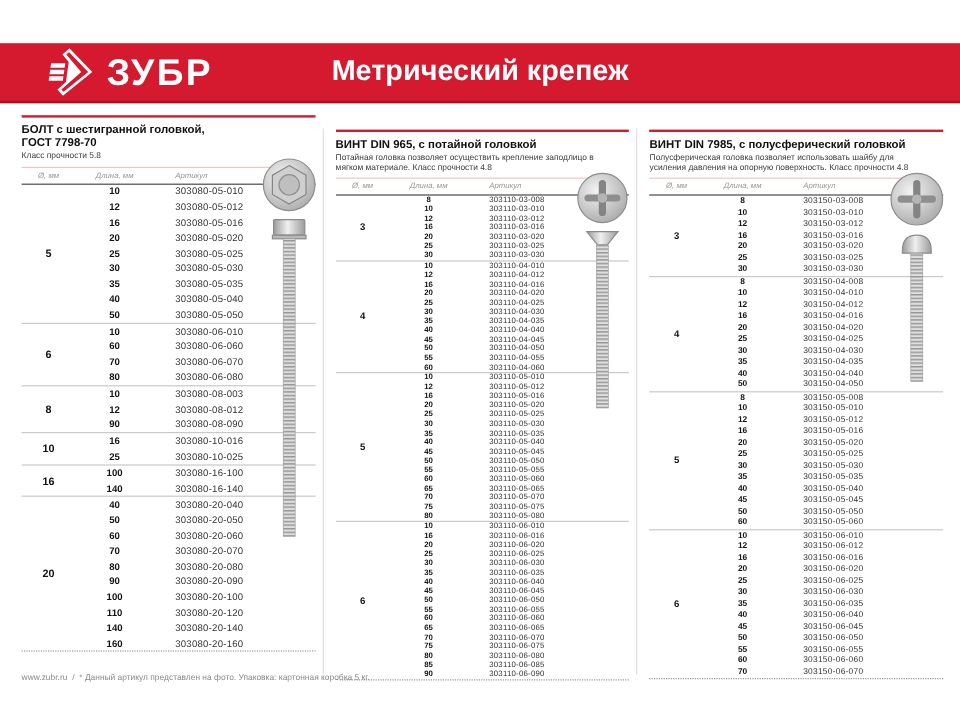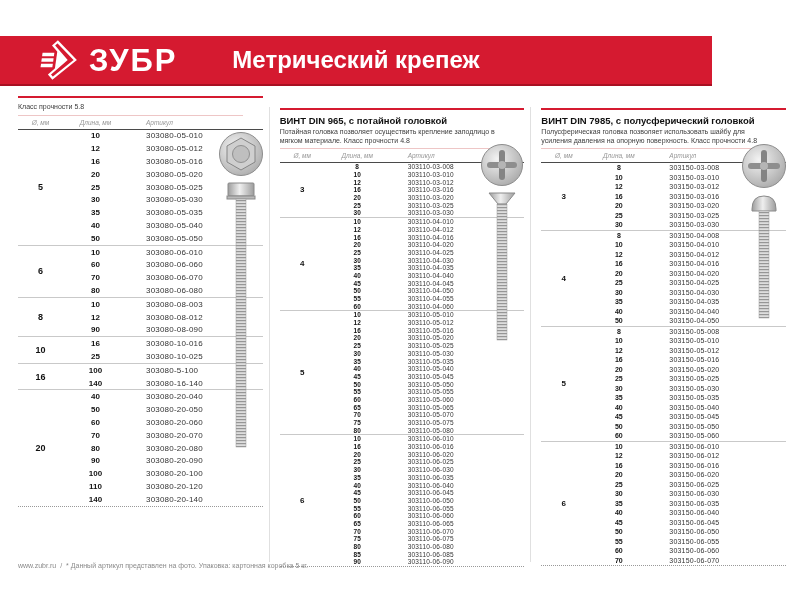--- a/index.html
+++ b/index.html
@@ -1,21 +1,21 @@
 <!DOCTYPE html>
 <html><head>
 <meta charset="utf-8">
 <style>
   * { margin:0; padding:0; box-sizing:border-box; }
   html,body { width:800px; height:600px; background:#fff; overflow:hidden;
               font-family:"Liberation Sans","DejaVu Sans",sans-serif; }
   .page { position:relative; width:800px; height:600px; background:#fff; }
 
   
-  .topbar { position:absolute; top:36px; left:0; width:712px; height:50px;
+  .topbar { position:absolute; top:36px; left:0; width:800px; height:50px;
             background:#d51a30; border-bottom:2px solid #a81022; }
   .logo { position:absolute; left:36px; top:50%; transform:translateY(-50%);
           display:flex; align-items:center; gap:9px; }
   .brand { color:#fff; font-weight:bold; font-size:31px; letter-spacing:2px; line-height:1; }
   .band-title { position:absolute; left:0; right:0; top:50%; transform:translateY(-50%);
                 text-align:center; color:#fff; font-weight:bold; font-size:24px; }
 
   
   .columns { position:absolute; top:95px; left:8px; right:8px; height:467px;
              display:flex; align-items:stretch; }
@@ -74,20 +74,22 @@
         </g>
       </svg>
       <span class="brand">ЗУБР</span>
     </div>
     <div class="band-title">Метрический крепеж</div>
   </div>
 
   <div id="columns" class="columns">
   <section class="col c0">
     <div class="red-rule"></div>
+    <h2 class="coltitle">БОЛТ с шестигранной головкой,
+ГОСТ 7798-70</h2>
     <p class="desc">Класс прочности 5.8</p>
     <div class="thead">
       <span class="th th-d">Ø, мм</span>
       <span class="th th-l">Длина, мм</span>
       <span class="th th-a">Артикул</span>
     </div>
     <div class="tbody">
           <div class="group">
             <div class="dcell">5</div>
             <div class="rows">
@@ -178,21 +180,21 @@
                 <span class="len">25</span>
                 <span class="art">303080-10-025</span>
               </div>
             </div>
           </div>
           <div class="group">
             <div class="dcell">16</div>
             <div class="rows">
               <div class="row">
                 <span class="len">100</span>
-                <span class="art">303080-5-100</span>
+                <span class="art">303080-16-100</span>
               </div>
               <div class="row">
                 <span class="len">140</span>
                 <span class="art">303080-16-140</span>
               </div>
             </div>
           </div>
           <div class="group">
             <div class="dcell">20</div>
             <div class="rows">
@@ -224,20 +226,24 @@
                 <span class="len">100</span>
                 <span class="art">303080-20-100</span>
               </div>
               <div class="row">
                 <span class="len">110</span>
                 <span class="art">303080-20-120</span>
               </div>
               <div class="row">
                 <span class="len">140</span>
                 <span class="art">303080-20-140</span>
+              </div>
+              <div class="row">
+                <span class="len">160</span>
+                <span class="art">303080-20-160</span>
               </div>
             </div>
           </div>
         </div>
 
     <div class="photo">
       <svg width="46" height="46" viewBox="0 0 46 46">
         <defs>
           <radialGradient id="hb1" cx="38%" cy="35%" r="75%">
             <stop offset="0%" stop-color="#f3f3f3"></stop>

